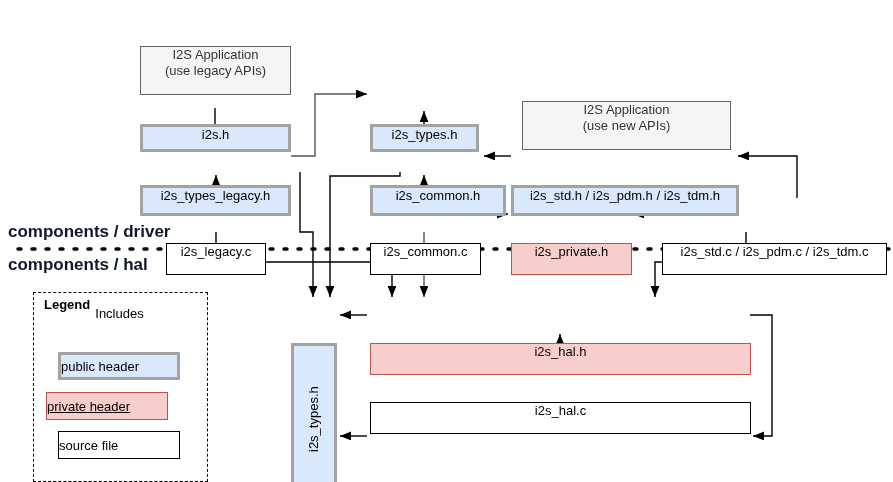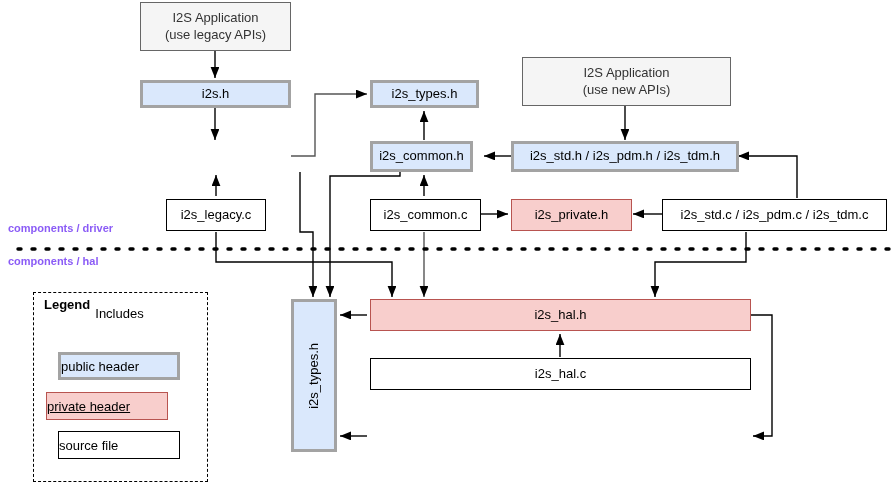--- a/index.html
+++ b/index.html
@@ -1,28 +1,28 @@
 <!DOCTYPE html>
 <html><head>
 <meta charset="utf-8">
 <style>
   html,body{margin:0;padding:0;background:#ffffff;}
   body{width:893px;height:482px;overflow:hidden;
        font-family:"Liberation Sans","DejaVu Sans",sans-serif;}
   #stage{position:relative;width:893px;height:482px;}
   svg#wires{position:absolute;left:0;top:0;width:893px;height:482px;}
-  .node{position:absolute;box-sizing:border-box;display:flex;align-items:center;
+  .node{position:absolute;box-sizing:border-box;display:flex;
         justify-content:center;text-align:center;font-size:13px;color:#000000;
-        line-height:1.25;}
+        line-height:1.25;margin-top:44px;}
   .pub{background:#dae8fc;border:3px solid #a3a3a3;}
   .priv{background:#f8cecc;border:1px solid #b85450;}
   .src{background:#ffffff;border:1px solid #000000;}
   .app{background:#f5f5f5;border:1px solid #666666;color:#333333;}
   .vert{writing-mode:vertical-rl;transform:rotate(180deg);}
-  .zone{position:absolute;color:#8b5cf6;font-weight:bold;font-size:11px;}
+  .zone{position:absolute;color:#0f172a;font-weight:bold;font-size:17px;}
   .legend{position:absolute;border:1px dashed #000000;background:#ffffff;}
   .legend-title{position:absolute;font-weight:bold;font-size:13px;color:#000;}
   .legend-inc{position:absolute;font-size:13px;color:#000;text-align:center;width:100%;}
   .lgbox{position:absolute;box-sizing:border-box;display:flex;align-items:center;
          justify-content:flex-start;font-size:13px;}
 </style>
 </head>
 <body>
 
 <div id="stage">
@@ -98,22 +98,25 @@
   </div>
 
   <div class="node pub" style="left:140px;top:80px;width:151px;height:28px;">
     <span>i2s.h</span>
   </div>
 
   <div class="node pub" style="left:370px;top:80px;width:109px;height:28px;">
     <span>i2s_types.h</span>
   </div>
 
+  <div class="node pub" style="left:140px;top:141px;width:151px;height:31px;">
+    <span>i2s_types_legacy.h</span>
+  </div>
 
-  <div class="node pub" style="left:370px;top:141px;width:103px;height:31px;">
+  <div class="node pub" style="left:370px;top:141px;width:136px;height:31px;">
     <span>i2s_common.h</span>
   </div>
 
   <div class="node pub" style="left:511px;top:141px;width:228px;height:31px;">
     <span>i2s_std.h / i2s_pdm.h / i2s_tdm.h</span>
   </div>
 
   <div class="node src" style="left:166px;top:199px;width:100px;height:32px;">
     <span>i2s_legacy.c</span>
   </div>

